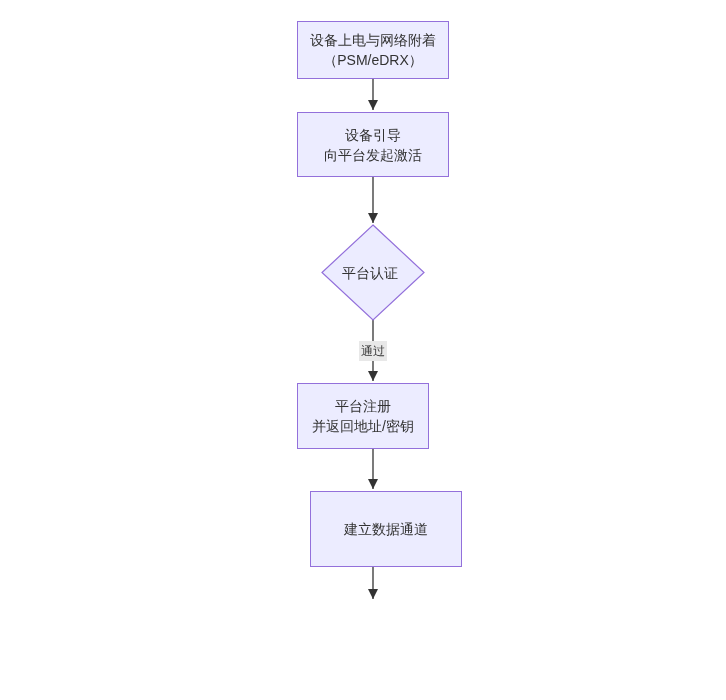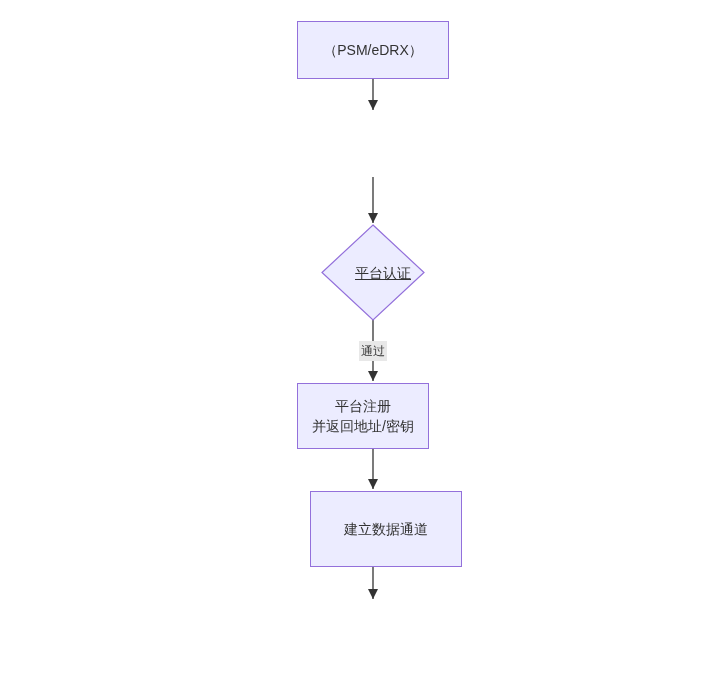--- a/index.html
+++ b/index.html
@@ -48,25 +48,30 @@
     <line class="edge-line" x1="373" y1="79" x2="373" y2="110" marker-end="url(#arrow)"></line>
     <line class="edge-line" x1="373" y1="177" x2="373" y2="223" marker-end="url(#arrow)"></line>
     <line class="edge-line" x1="373" y1="320" x2="373" y2="381" marker-end="url(#arrow)"></line>
     <line class="edge-line" x1="373" y1="449" x2="373" y2="489" marker-end="url(#arrow)"></line>
     <line class="edge-line" x1="373" y1="557" x2="373" y2="599" marker-end="url(#arrow)"></line>
 
     <polygon class="diamond-shape" points="373,225 424,272.5 373,320 322,272.5"></polygon>
   </svg>
 
   <div class="node" style="left:297px; top:21px; width:152px; height:58px;">
+    <span>设备上电与网络附着</span>
     <span>（PSM/eDRX）</span>
   </div>
 
+  <div class="node" style="left:297px; top:112px; width:152px; height:65px;">
+    <span>设备引导</span>
+    <span>向平台发起激活</span>
+  </div>
 
-  <div class="diamond-label" style="left:307px; top:262px; width:152px; height:21px;text-decoration:underline;">
+  <div class="diamond-label" style="left:294px; top:262px; width:152px; height:21px;">
     <span>平台认证</span>
   </div>
 
   <div class="edge-label" style="left:373px; top:351px;">通过</div>
 
   <div class="node" style="left:297px; top:383px; width:132px; height:66px;">
     <span>平台注册</span>
     <span>并返回地址/密钥</span>
   </div>
 

